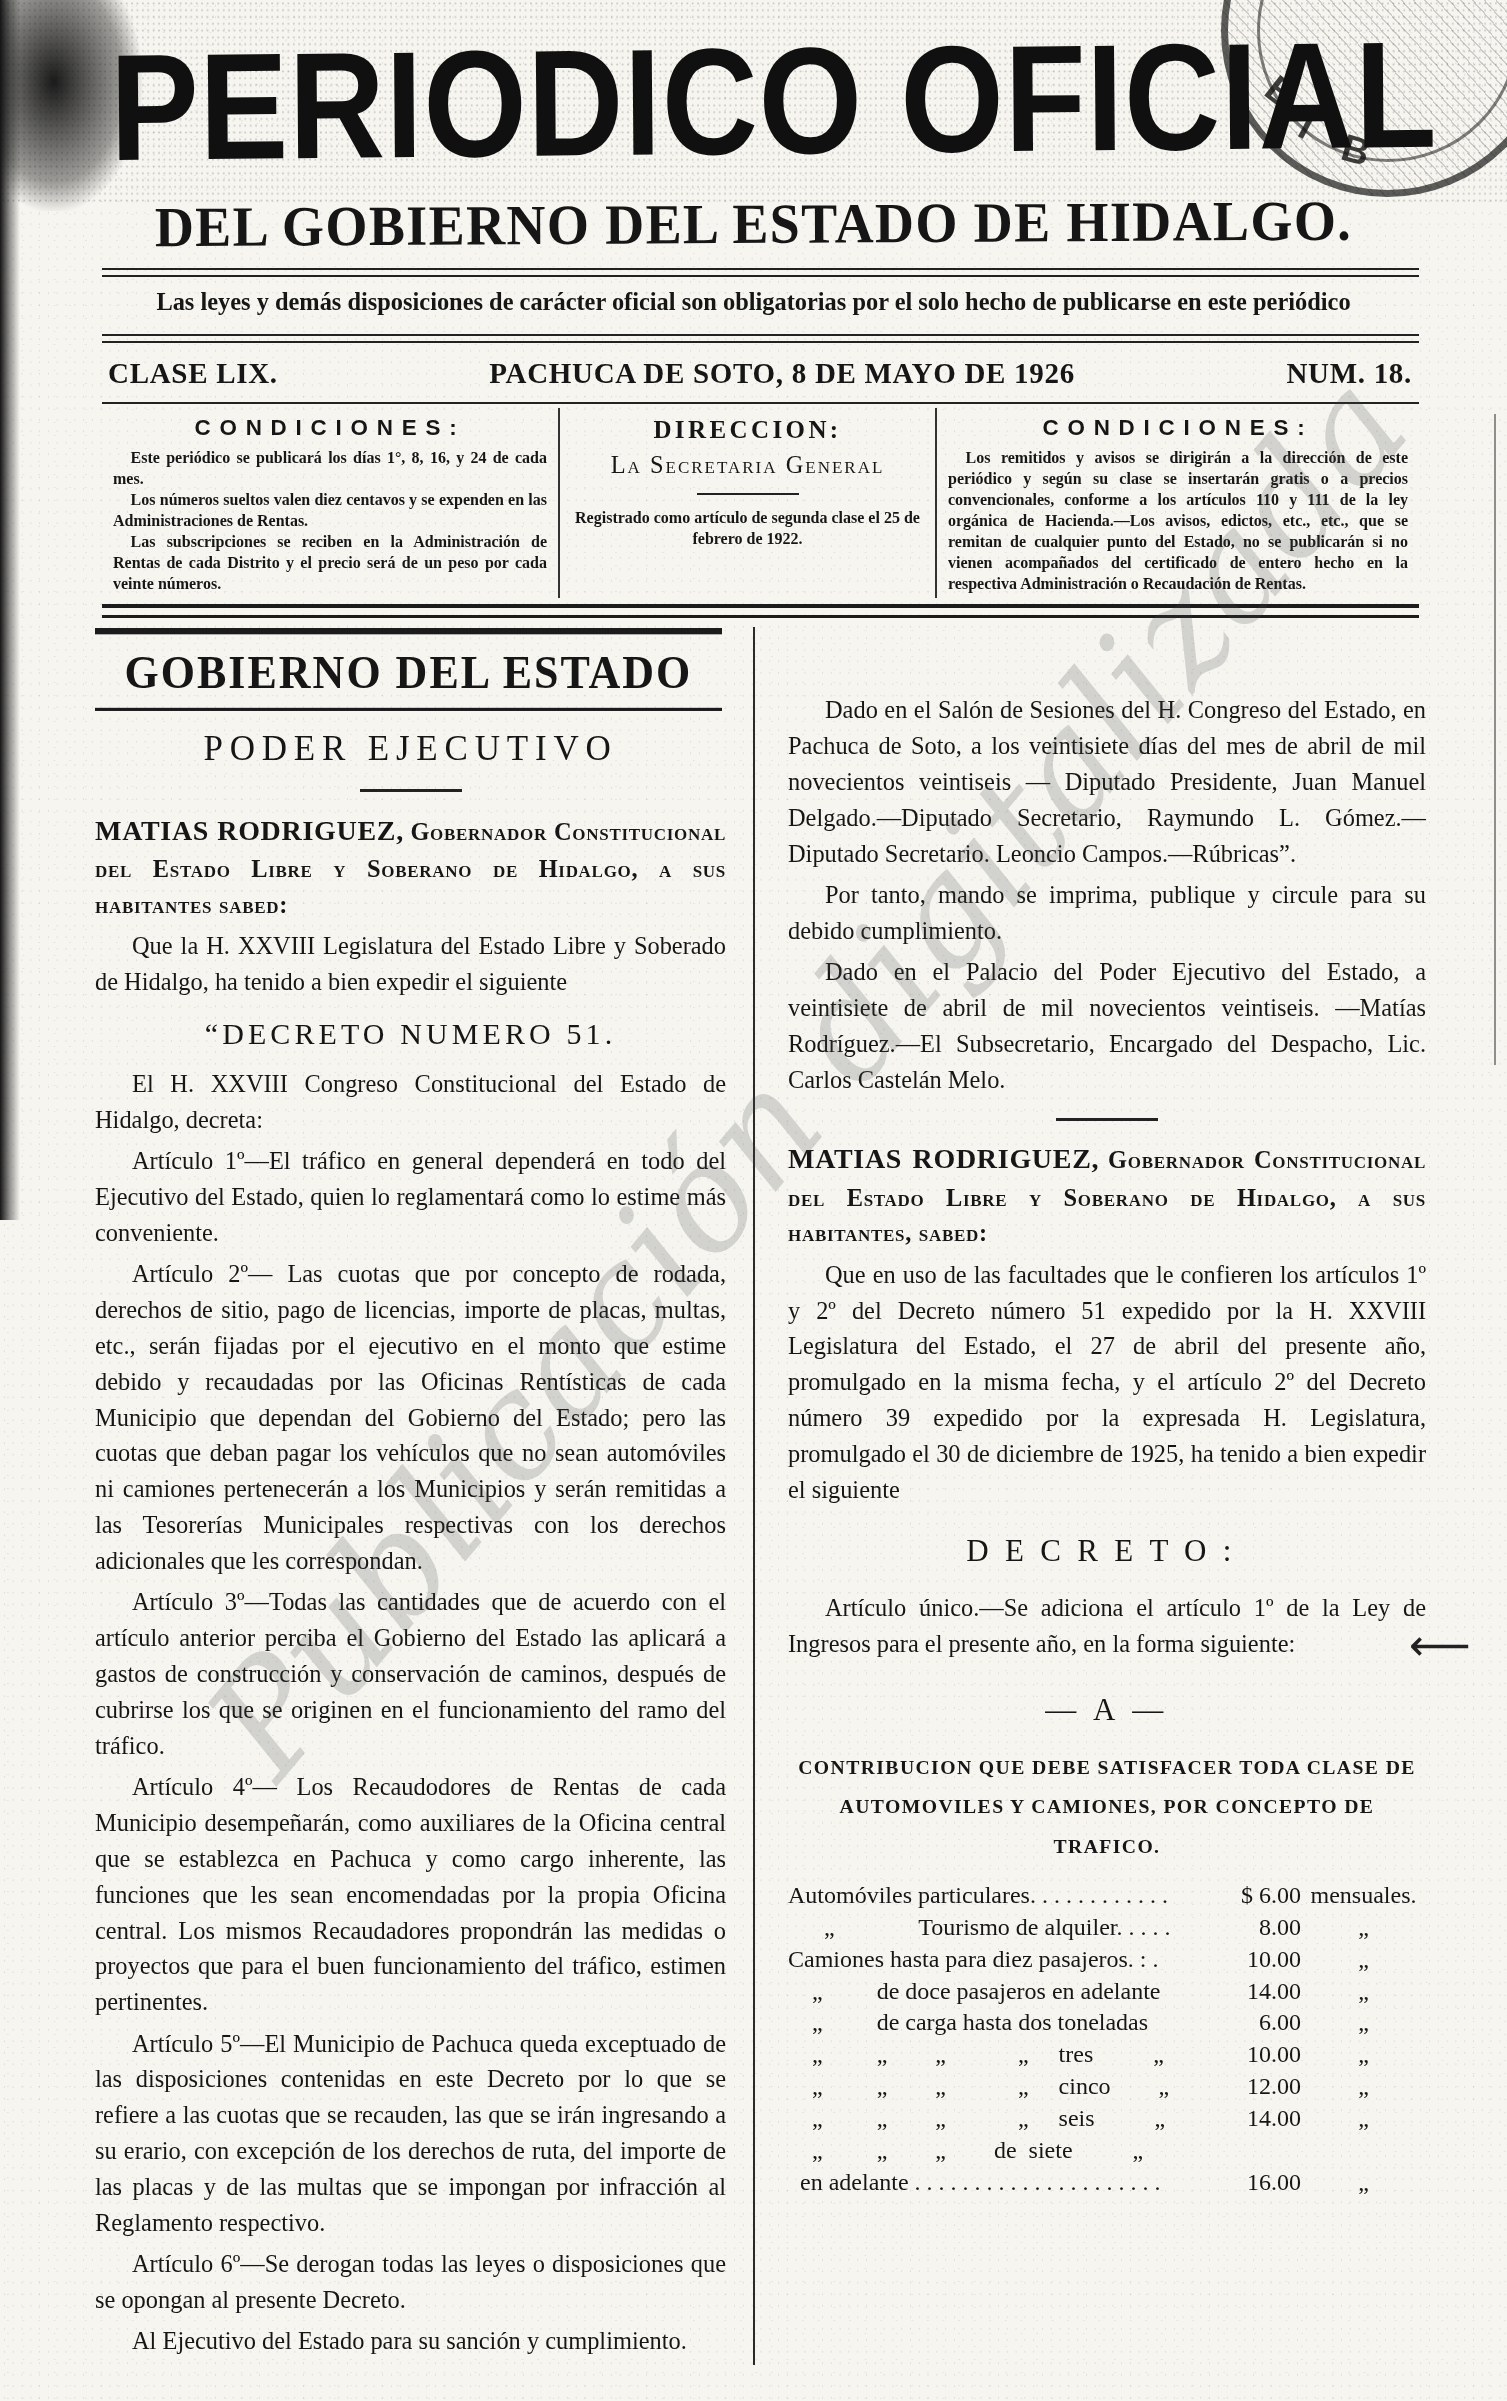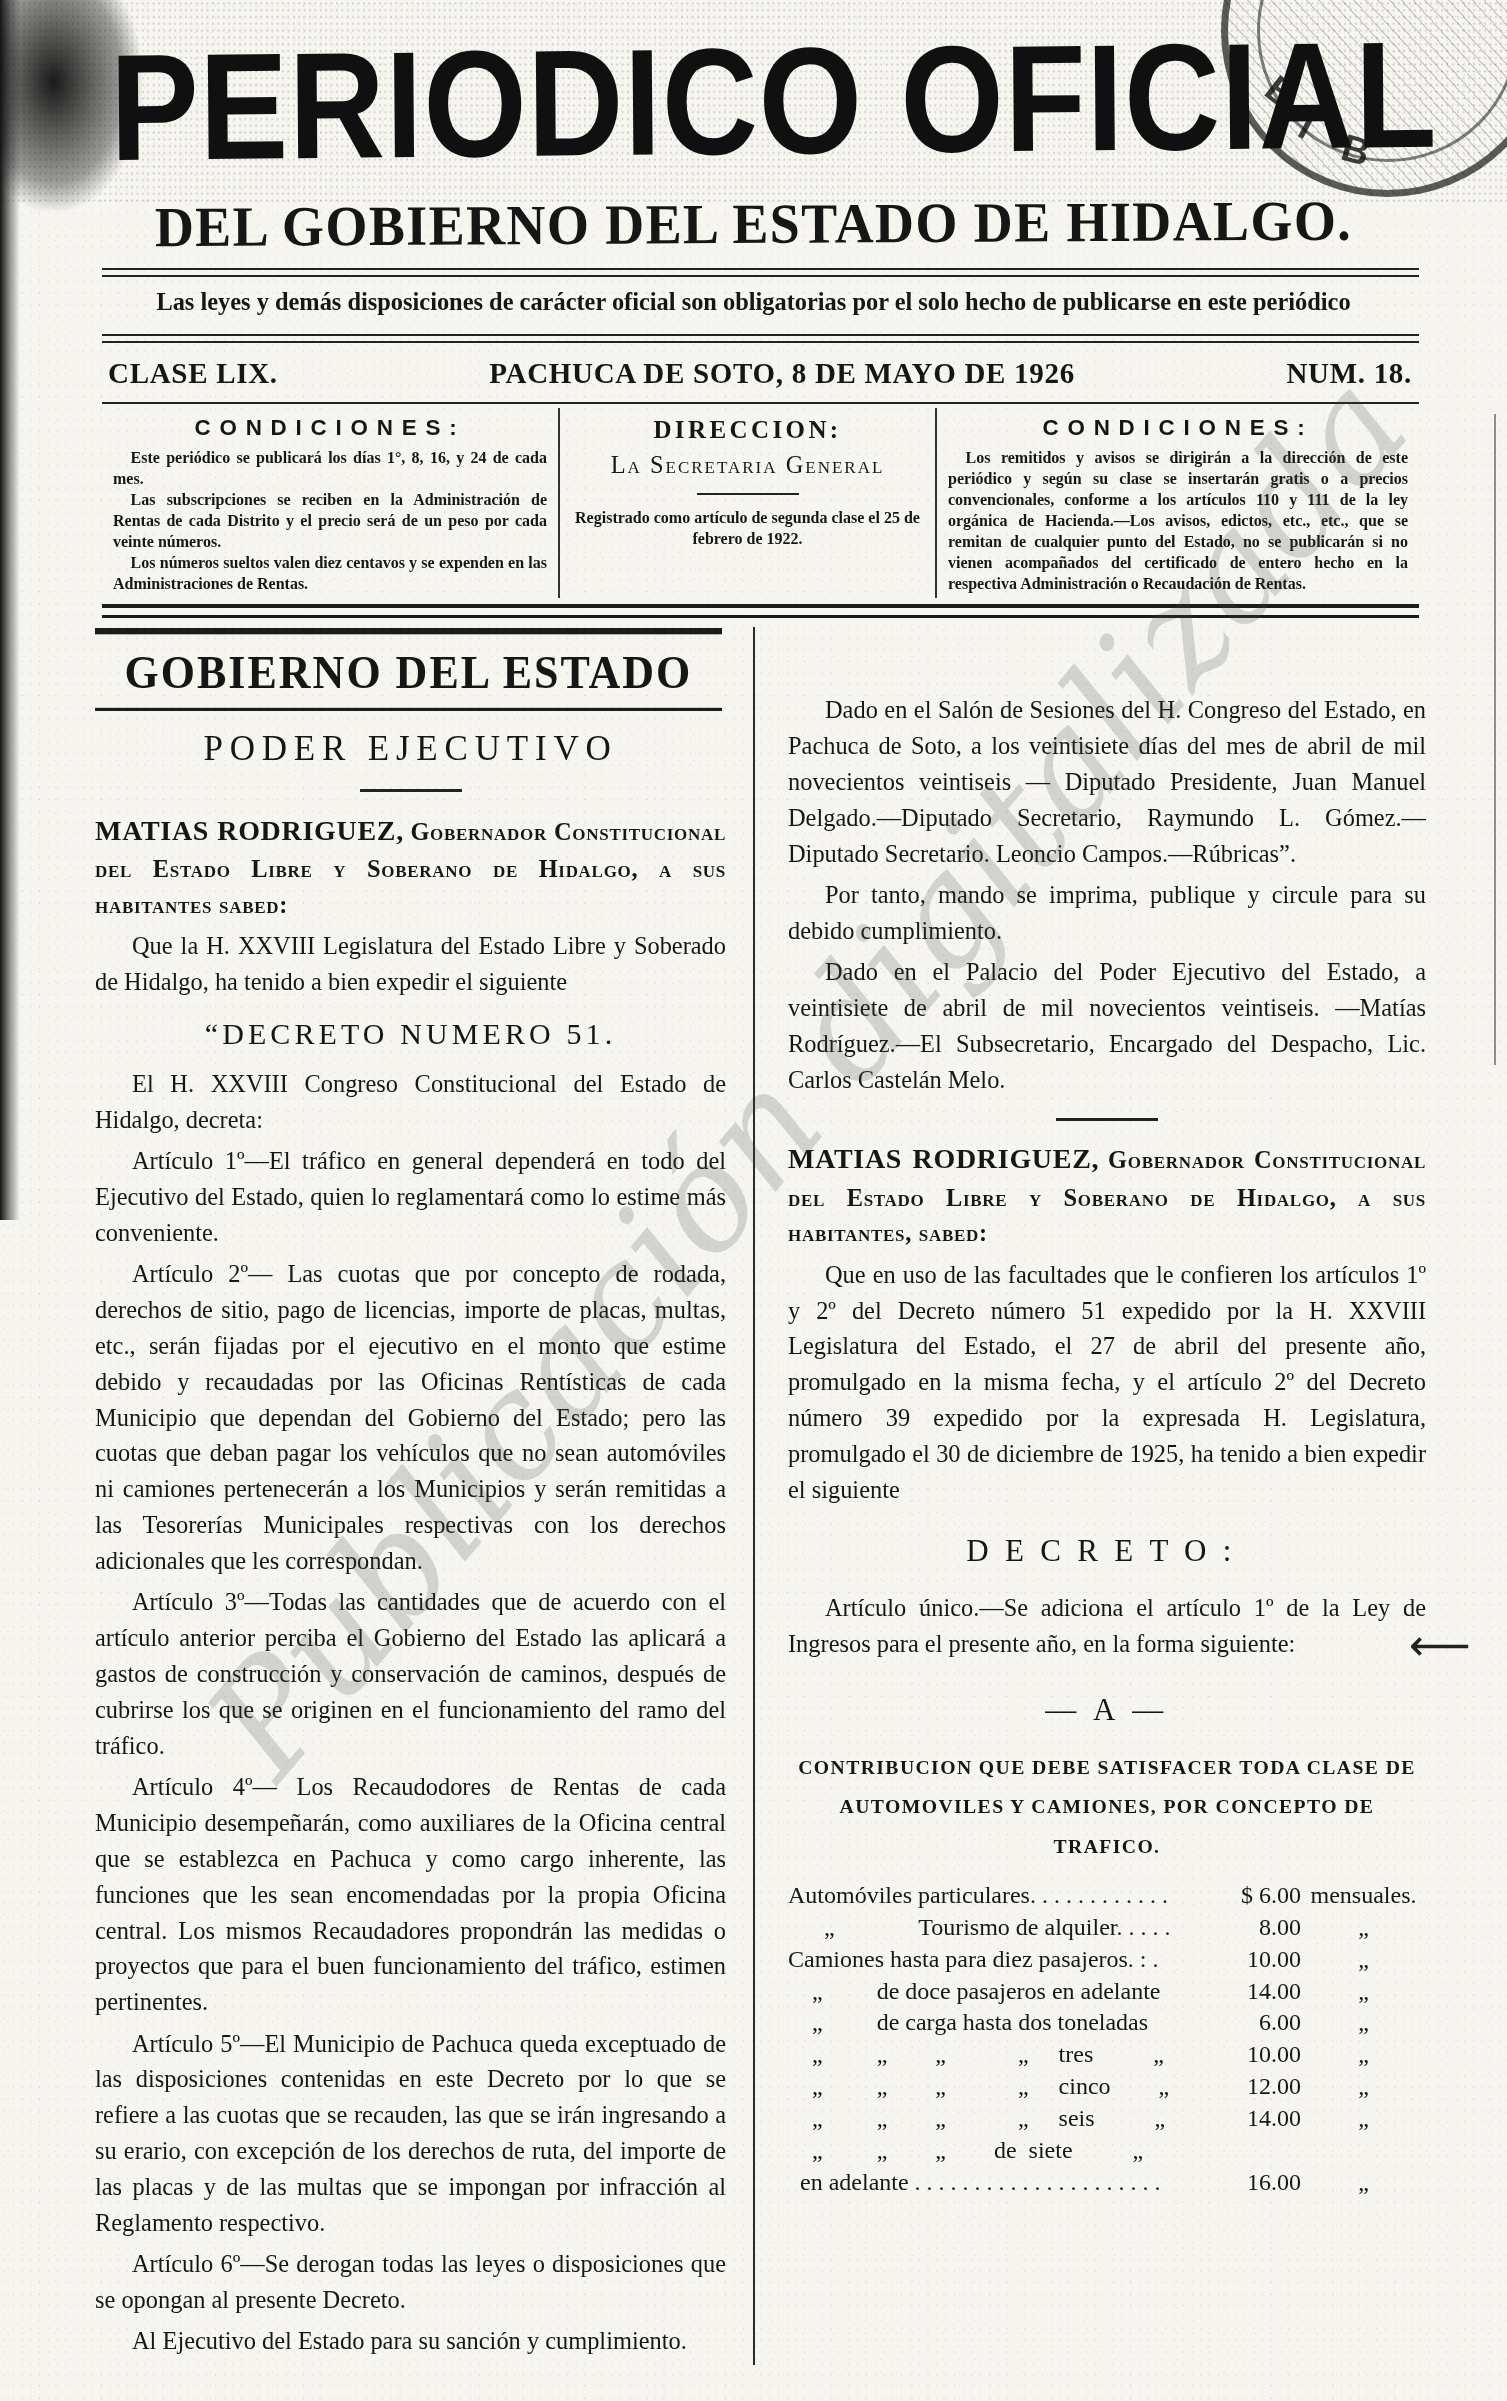--- a/index.html
+++ b/index.html
@@ -123,22 +123,22 @@
       <span>PACHUCA DE SOTO, 8 DE MAYO DE 1926</span>
       <span>NUM. 18.</span>
     </div>
 
     <div class="rule-single"></div>
 
     <div class="cond-row">
       <div class="cond-col cond-left">
         <div class="cond-title">CONDICIONES:</div>
         <p>Este periódico se publicará los días 1°, 8, 16, y 24 de cada mes.</p>
+        <p>Los números sueltos valen diez centavos y se expenden en las Administraciones de Rentas.</p>
         <p>Las subscripciones se reciben en la Administración de Rentas de cada Distrito y el precio será de un peso por cada veinte números.</p>
-        <p>Los números sueltos valen diez centavos y se expenden en las Administraciones de Rentas.</p>
       </div>
       <div class="cond-col cond-center">
         <div class="dir-title">DIRECCION:</div>
         <div class="dir-name">La Secretaria General</div>
         <div class="dir-rule"></div>
         <p class="dir-reg">Registrado como artículo de segunda clase el 25 de febrero de 1922.</p>
       </div>
       <div class="cond-col cond-right">
         <div class="cond-title">CONDICIONES:</div>
         <p>Los remitidos y avisos se dirigirán a la dirección de este periódico y según su clase se insertarán gratis o a precios convencionales, conforme a los artículos 110 y 111 de la ley orgánica de Hacienda.—Los avisos, edictos, etc., etc., que se remitan de cualquier punto del Estado, no se publicarán si no vienen acompañados del certificado de entero hecho en la respectiva Administración o Recaudación de Rentas.</p>

